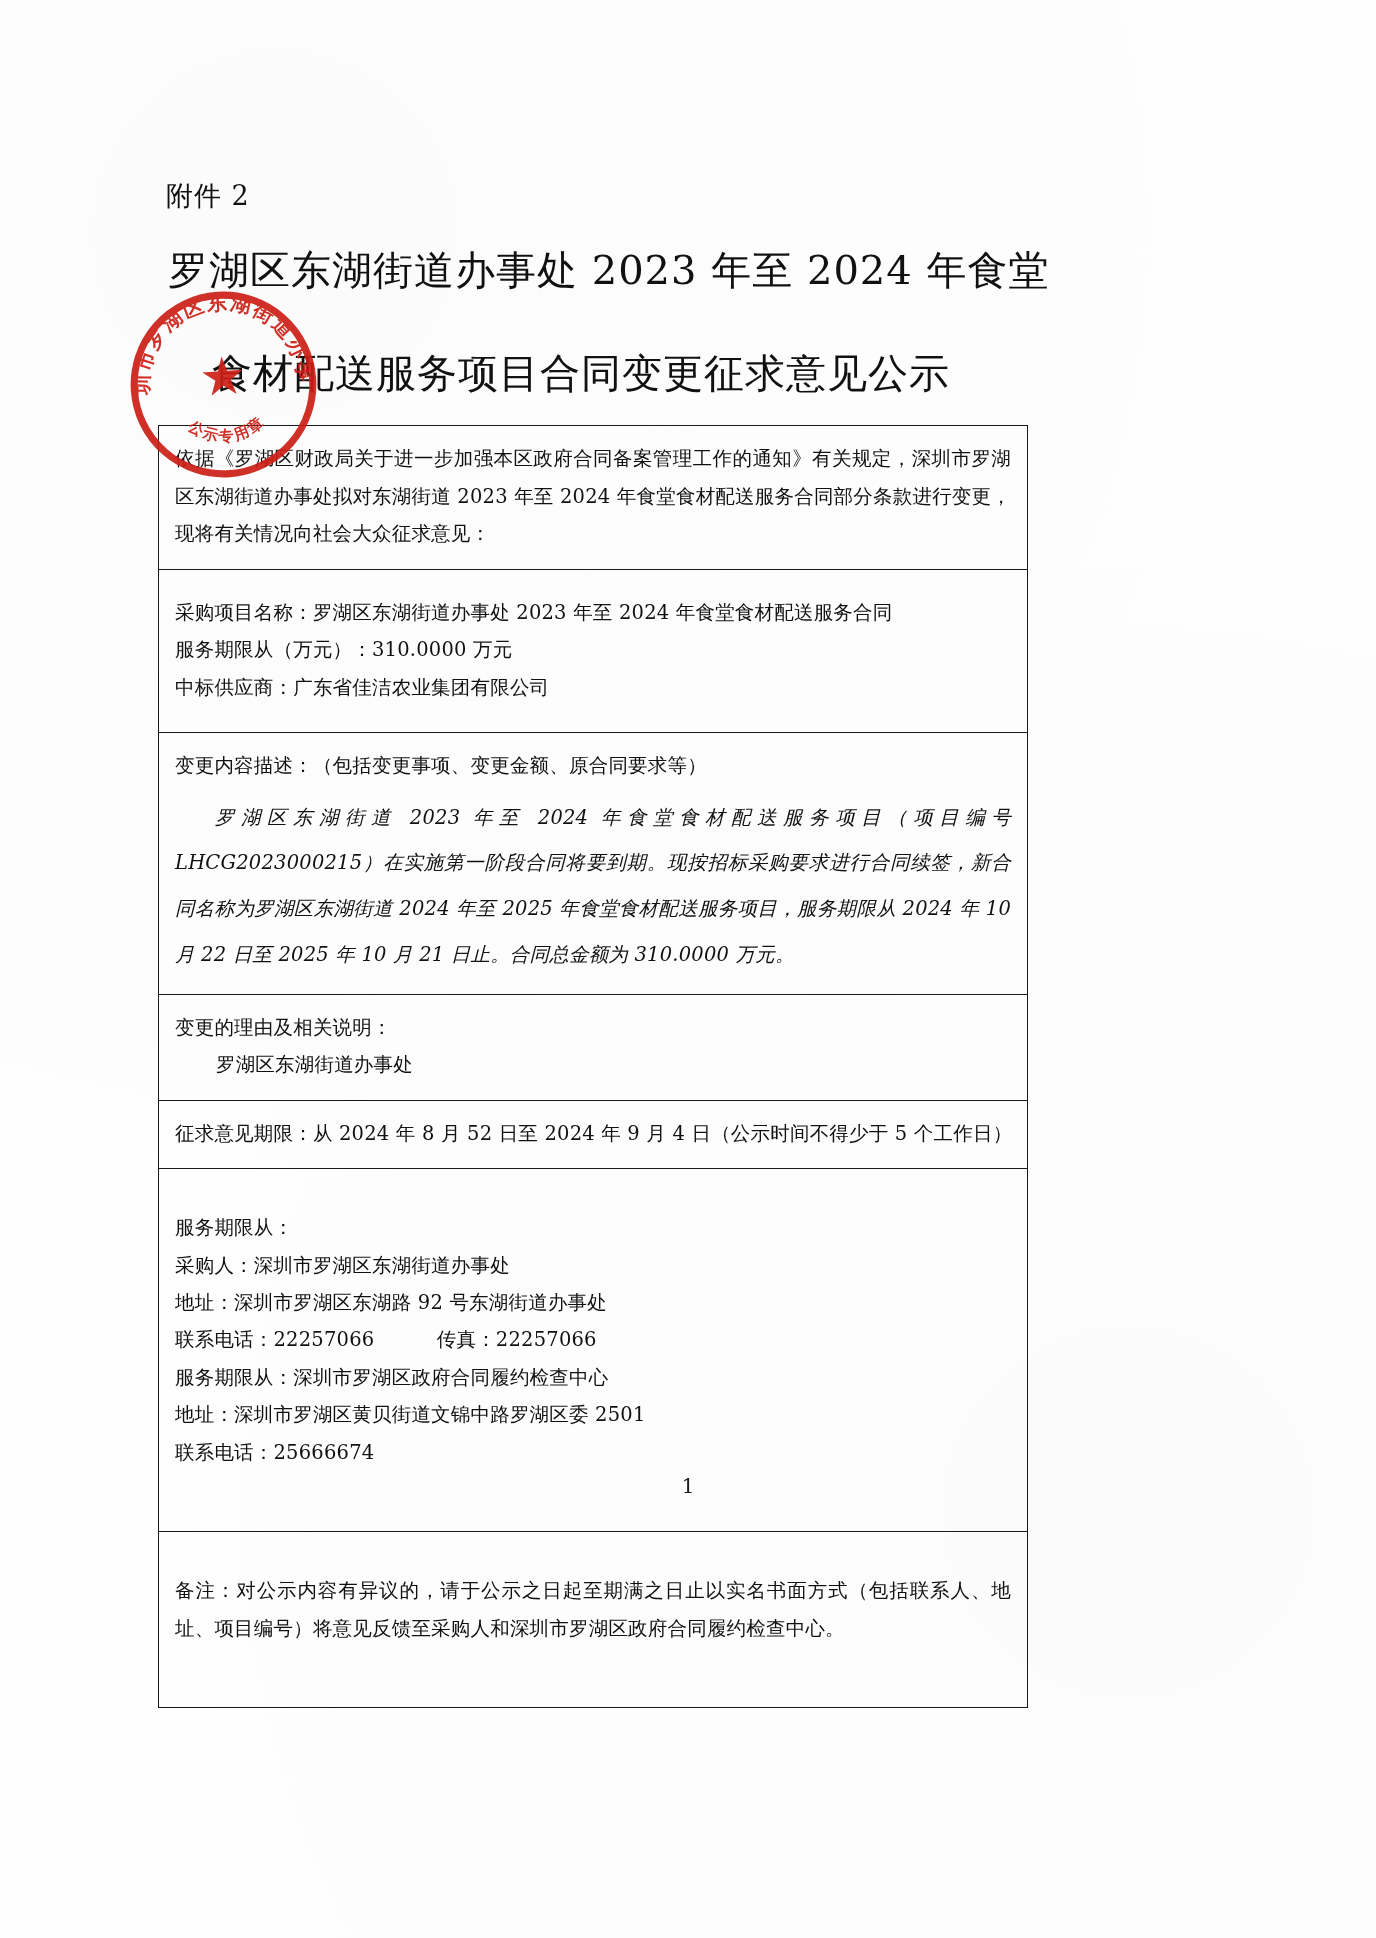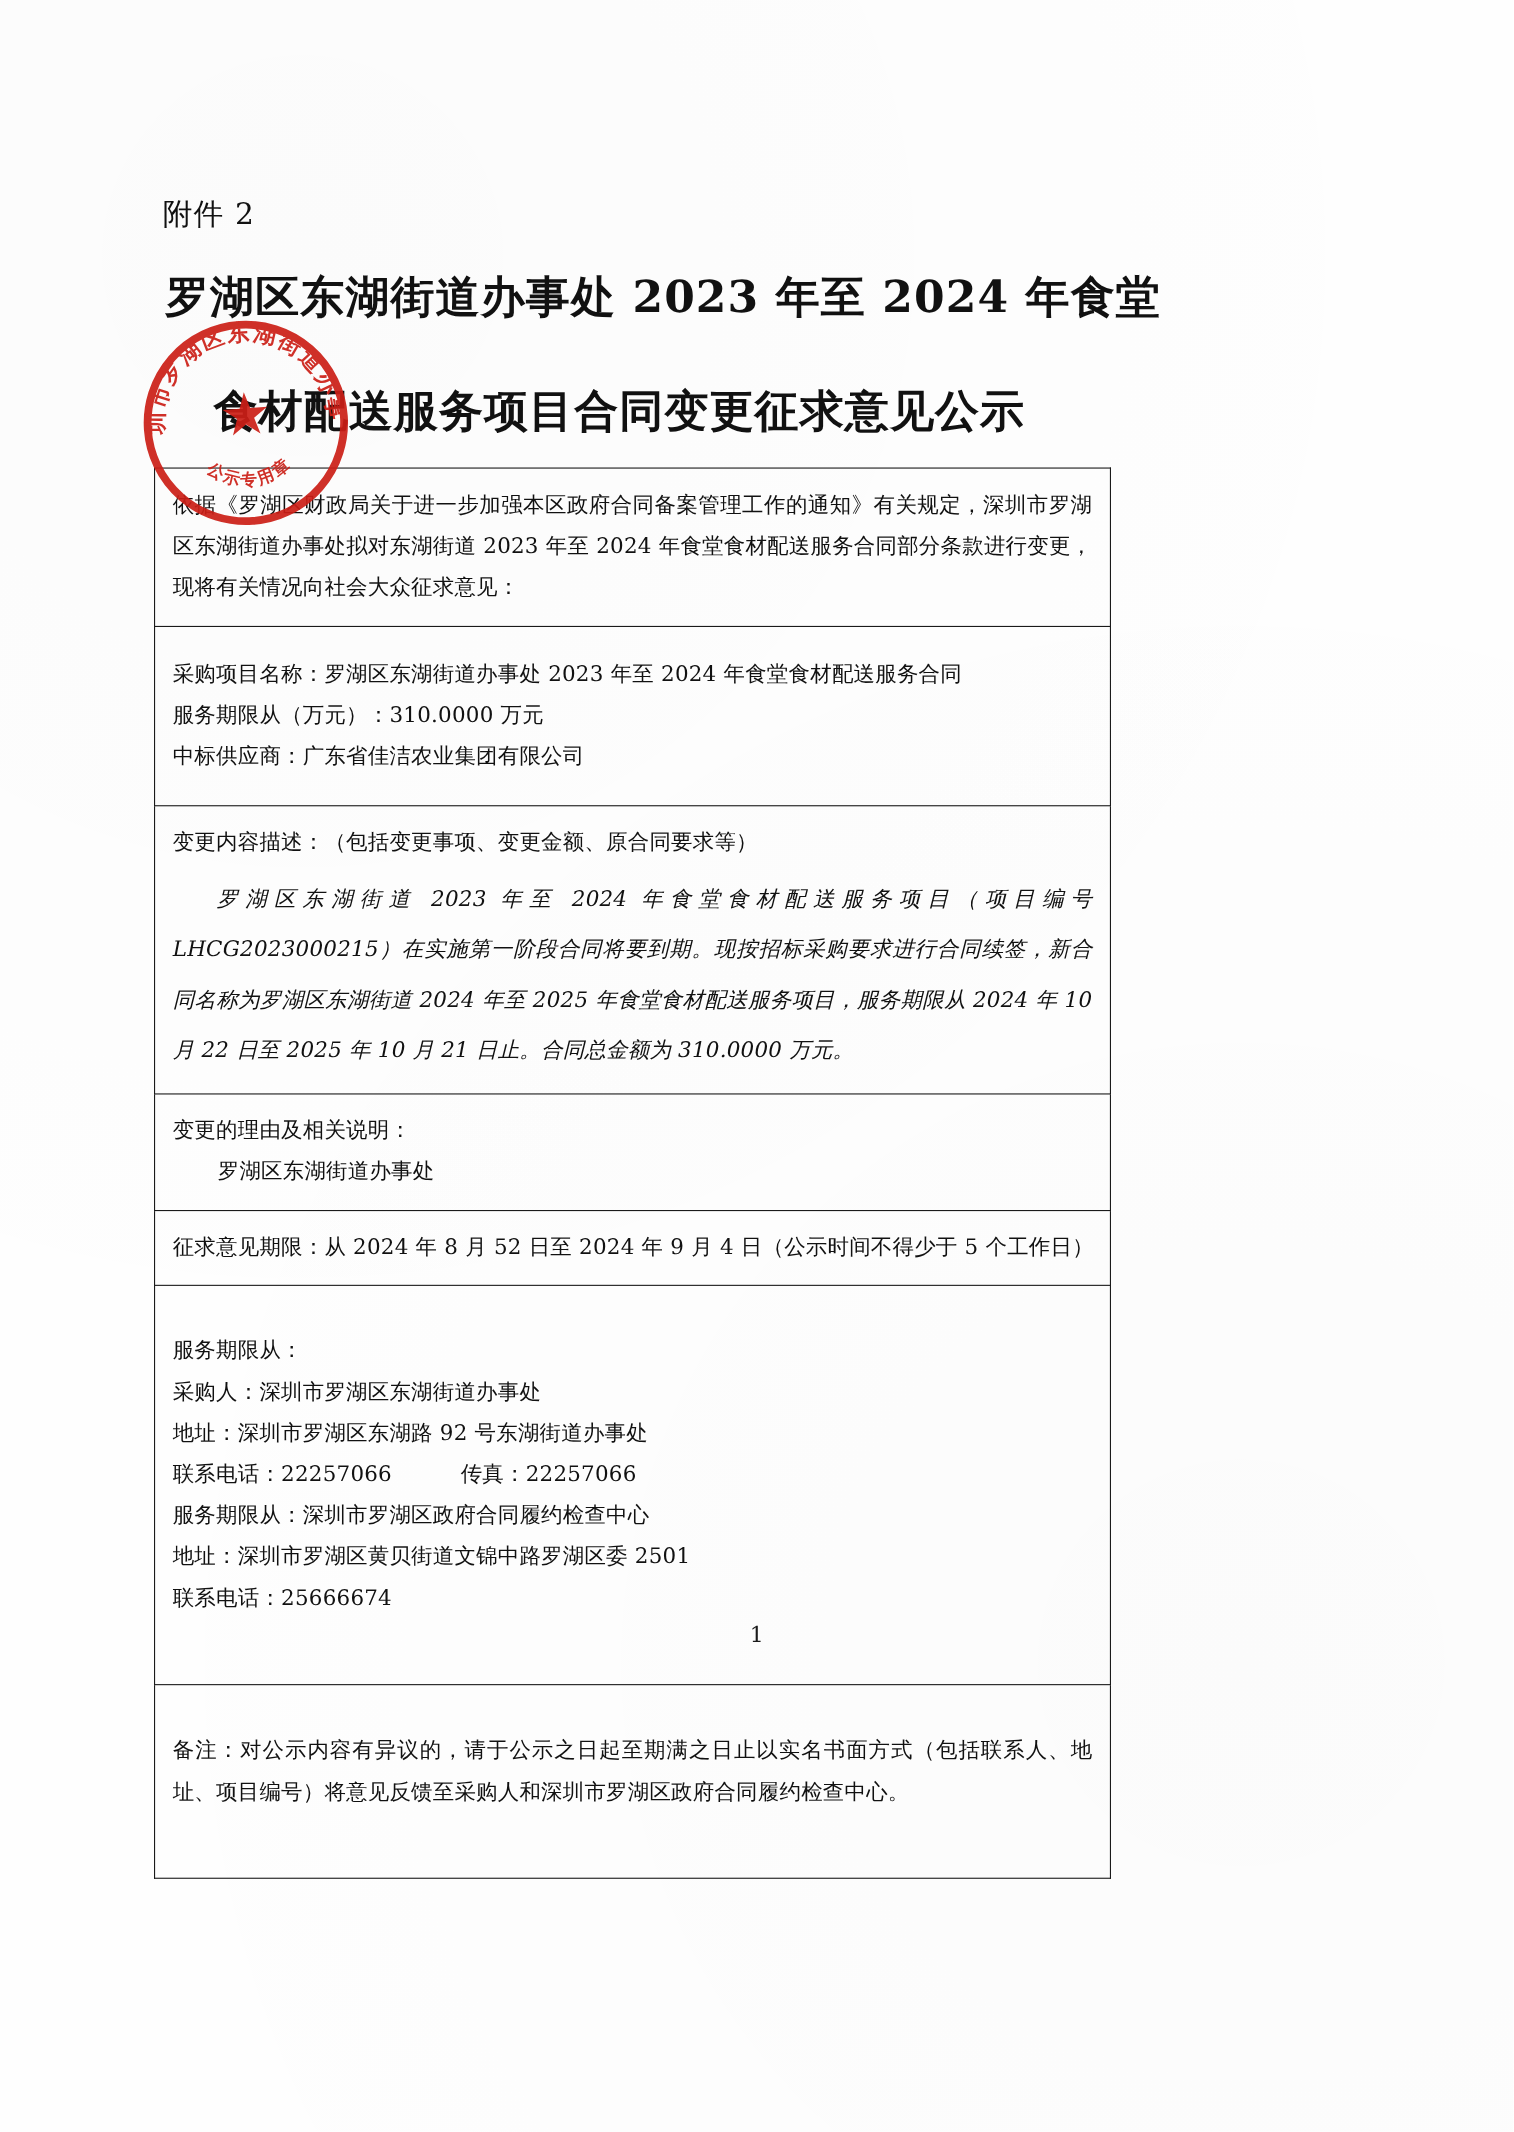--- a/index.html
+++ b/index.html
@@ -21,35 +21,35 @@
     position: absolute;
     inset: 0;
     background: #fefefe;
     background-image:
       radial-gradient(circle at 20% 12%, rgba(0,0,0,0.012) 0%, rgba(0,0,0,0) 55%),
       radial-gradient(circle at 82% 78%, rgba(0,0,0,0.010) 0%, rgba(0,0,0,0) 60%);
   }
 
   .content {
     position: absolute;
-    left: 144px;
+    left: 162px;
     top: 178px;
     width: 1082px;
   }
 
   .attachment-label {
     font-size: 27px;
     letter-spacing: 1px;
     line-height: 1.3;
     margin: 0 0 28px 4px;
   }
 
   .doc-title {
     font-size: 40px;
-    font-weight: bold;
+    font-weight: normal;
     line-height: 1.48;
     letter-spacing: 1px;
     margin: 0 0 22px 0;
     text-align: left;
     padding-left: 6px;
     white-space: nowrap;
   }
   .doc-title .tline { display: block; }
   .doc-title .tline.l2 { padding-left: 44px; margin-top: 44px; }
 

